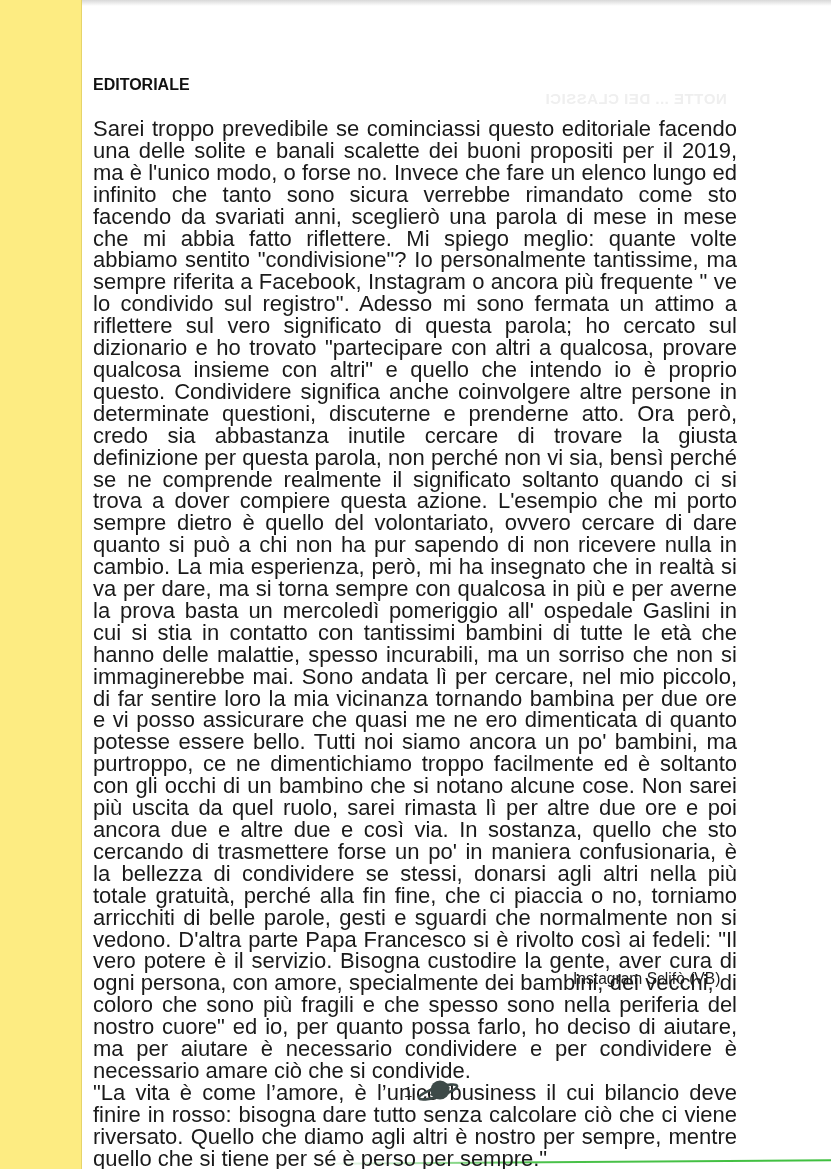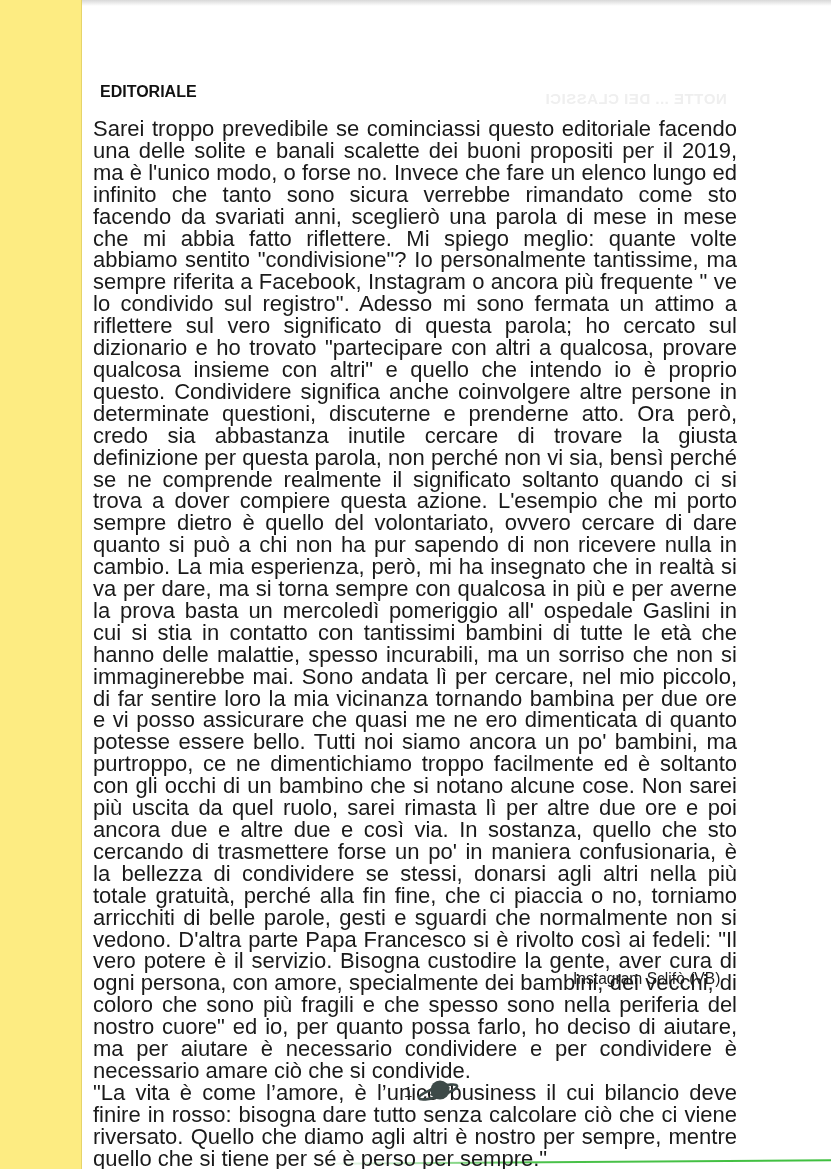--- a/index.html
+++ b/index.html
@@ -54,21 +54,21 @@
   </style>
 </head>
 <body>
 
 <div class="yellow-strip"></div>
 <div class="top-shadow"></div>
 <div class="bottom-line"></div>
 
 <div class="ghost-header">NOTTE ... DEI CLASSICI</div>
 
-<h1 class="title" style="margin:7px;">EDITORIALE</h1>
+<h1 class="title" style="margin:0;">EDITORIALE</h1>
 
 <div class="article">
   <p>Sarei troppo prevedibile se cominciassi questo editoriale facendo una delle solite e banali scalette dei buoni propositi per il 2019, ma è l'unico modo, o forse no. Invece che fare un elenco lungo ed infinito che tanto sono sicura verrebbe rimandato come sto facendo da svariati anni, sceglierò una parola di mese in mese che mi abbia fatto riflettere. Mi spiego meglio: quante volte abbiamo sentito "condivisione"? Io personalmente tantissime, ma sempre riferita a Facebook, Instagram o ancora più frequente " ve lo condivido sul registro". Adesso mi sono fermata un attimo a riflettere sul vero significato di questa parola; ho cercato sul dizionario e ho trovato "partecipare con altri a qualcosa, provare qualcosa insieme con altri" e quello che intendo io è proprio questo. Condividere significa anche coinvolgere altre persone in determinate questioni, discuterne e prenderne atto. Ora però, credo sia abbastanza inutile cercare di trovare la giusta definizione per questa parola, non perché non vi sia, bensì perché se ne comprende realmente il significato soltanto quando ci si trova a dover compiere questa azione. L'esempio che mi porto sempre dietro è quello del volontariato, ovvero cercare di dare quanto si può a chi non ha pur sapendo di non ricevere nulla in cambio. La mia esperienza, però, mi ha insegnato che in realtà si va per dare, ma si torna sempre con qualcosa in più e per averne la prova basta un mercoledì pomeriggio all' ospedale Gaslini in cui si stia in contatto con tantissimi bambini di tutte le età che hanno delle malattie, spesso incurabili, ma un sorriso che non si immaginerebbe mai. Sono andata lì per cercare, nel mio piccolo, di far sentire loro la mia vicinanza tornando bambina per due ore e vi posso assicurare che quasi me ne ero dimenticata di quanto potesse essere bello. Tutti noi siamo ancora un po' bambini, ma purtroppo, ce ne dimentichiamo troppo facilmente ed è soltanto con gli occhi di un bambino che si notano alcune cose. Non sarei più uscita da quel ruolo, sarei rimasta lì per altre due ore e poi ancora due e altre due e così via. In sostanza, quello che sto cercando di trasmettere forse un po' in maniera confusionaria, è la bellezza di condividere se stessi, donarsi agli altri nella più totale gratuità, perché alla fin fine, che ci piaccia o no, torniamo arricchiti di belle parole, gesti e sguardi che normalmente non si vedono. D'altra parte Papa Francesco si è rivolto così ai fedeli: "Il vero potere è il servizio. Bisogna custodire la gente, aver cura di ogni persona, con amore, specialmente dei bambini, dei vecchi, di coloro che sono più fragili e che spesso sono nella periferia del nostro cuore" ed io, per quanto possa farlo, ho deciso di aiutare, ma per aiutare è necessario condividere e per condividere è necessario amare ciò che si condivide.</p>
   <p>"La vita è come l’amore, è l’unico business il cui bilancio deve finire in rosso: bisogna dare tutto senza calcolare ciò che ci viene riversato. Quello che diamo agli altri è nostro per sempre, mentre quello che si tiene per sé è perso per sempre."</p>
   <p>Paolo Crepet.</p>
 </div>
 
 <div class="author">Instagram Sclifò (VB)</div>
 
 <div class="page-footer">

